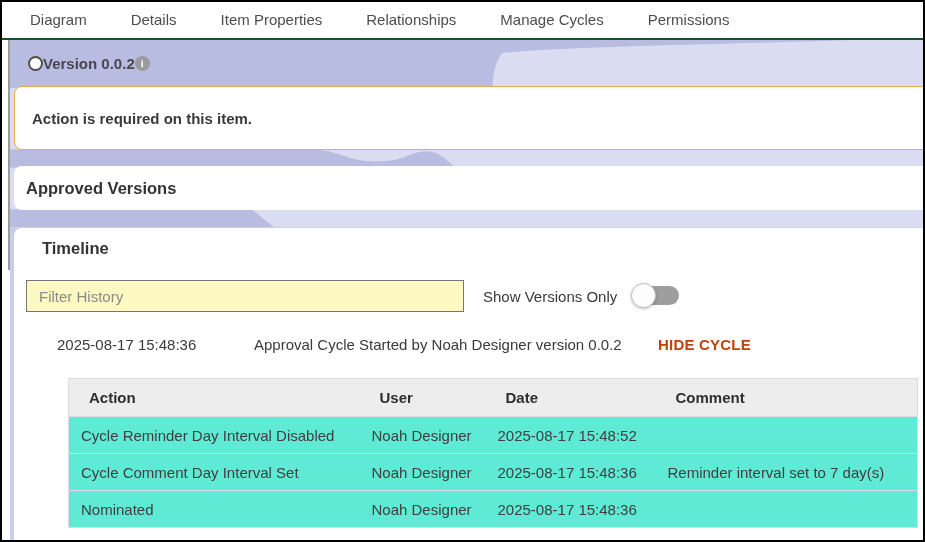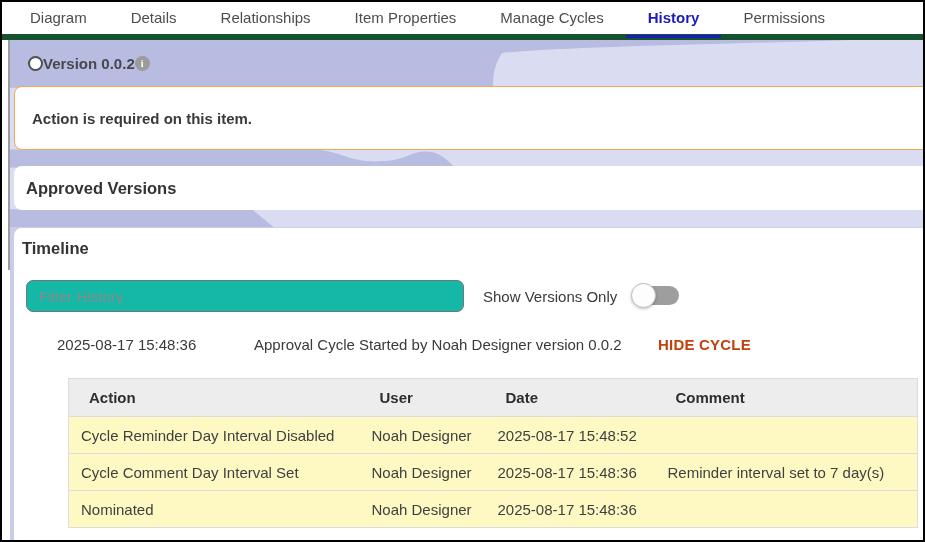--- a/index.html
+++ b/index.html
@@ -5,21 +5,21 @@
   * { margin:0; padding:0; box-sizing:border-box; }
   html,body { background:#ffffff; }
   body { font-family:"Liberation Sans", sans-serif; }
   .frame{
     position:relative; width:925px; height:542px;
     border:2px solid #000; background:#fff; overflow:hidden;
   }
   
   .tabbar{
     position:absolute; left:0; top:0; right:0; height:38px;
-    background:#fff; border-bottom:6px solid #14532d;
+    background:#fff; border-bottom:2px solid #14532d;
     display:flex; align-items:center; padding-left:6px; z-index:5;
   }
   .tab{
     position:relative; height:38px; line-height:37px;
     padding:0 22px; font-size:15px; color:#4d4d4d; cursor:pointer;
     white-space:nowrap;
   }
   .tab.active{ color:#1b1bbd; font-weight:bold; }
   .tab.active::after{
     content:""; position:absolute; left:0; right:0; bottom:-1px;
@@ -55,28 +55,28 @@
     position:absolute; left:12px; right:-8px; top:164px; height:44px; z-index:3;
     background:#fff; border-radius:8px 0 0 8px;
     display:flex; align-items:center; padding-left:12px;
     font-size:16.5px; font-weight:bold; color:#333;
   }
   .timeline{
     position:absolute; left:12px; right:-8px; top:226px; bottom:-2px; z-index:3;
     background:#fff; border-radius:8px 0 0 0;
   }
   .tl-title{
-    position:absolute; left:8px; top:11px;
+    position:absolute; left:28px; top:11px;
     font-size:16.5px; font-weight:bold; color:#333;
   }
   .filter-input{
     position:absolute; left:12px; top:52px; width:438px; height:32px;
-    border:1px solid #767676; border-radius:7px; padding:0 12px;
+    border:1px solid #767676; border-radius:0; padding:0 12px;
     font-size:15px; color:#333; font-family:"Liberation Sans", sans-serif;
-    outline:none; background:#14b8a6;
+    outline:none; background:#fef9c3;
   }
   .filter-input::placeholder{ color:#8a8a8a; opacity:1; }
   .toggle-label{ position:absolute; left:469px; top:60px; font-size:15px; color:#3a3a3a; }
   .toggle{ position:absolute; left:617px; top:54px; width:48px; height:28px; cursor:pointer; }
   .toggle .track{
     position:absolute; right:0; top:4px; width:45px; height:19px;
     border-radius:10px; background:#9e9e9e;
   }
   .toggle .knob{
     position:absolute; left:0; top:1px; width:25px; height:25px;
@@ -96,45 +96,44 @@
     border-collapse:collapse; table-layout:fixed;
     font-size:15px; color:#3f3f3f;
     border:1px solid #dcdcdc;
   }
   .hist-table thead th{
     height:38px; background:#ededed; text-align:left;
     font-weight:bold; color:#2e2e2e; padding:0 0 0 20px;
   }
   .hist-table tbody td{
     height:37px; padding:0 0 0 12px; border-top:1px solid #dcdcdc;
-    white-space:nowrap; overflow:hidden; background:#fef9c3;
+    white-space:nowrap; overflow:hidden; background:#5eead4;
   }
 </style>
 </head>
 <body>
 
 <div class="frame">
 
   <div class="bg">
     <svg viewBox="0 0 917 504" preserveAspectRatio="none">
       <path d="M0,2 H847 C684,7 559,9 494,15 C486,28 485,38 485,50 H0 Z" fill="#b7bce0"></path>
       <path d="M0,112 H299 C332,112 337,124 367,124 C397,124 402,114 417,114 C432,114 438,122 447,130 L0,130 Z" fill="#b7bce0"></path>
       <path d="M0,172 H243 L265,190 H0 Z" fill="#b7bce0"></path>
       <rect x="0" y="190" width="917" height="314" fill="#c9cdea"></rect>
     </svg>
   </div>
   <div class="rail"></div>
 
   <div class="tabbar" id="tabbar">
       <div class="tab">Diagram</div>
       <div class="tab">Details</div>
+      <div class="tab">Item Properties</div>
       <div class="tab">Relationships</div>
-      <div class="tab">Item Properties</div>
       <div class="tab">Manage Cycles</div>
-      <div class="tab active">History</div>
       <div class="tab">Permissions</div>
     </div>
 
   <div class="version-bar">
     <span class="radio"></span>
     <span class="version-label">Version 0.0.2</span>
     <span class="info-icon">i</span>
   </div>
 
   <div class="notice">

